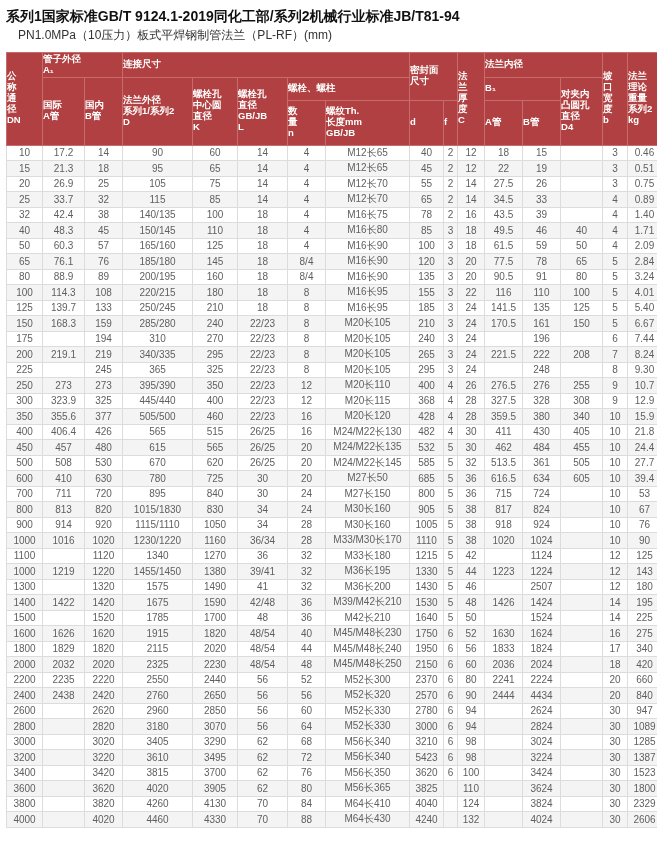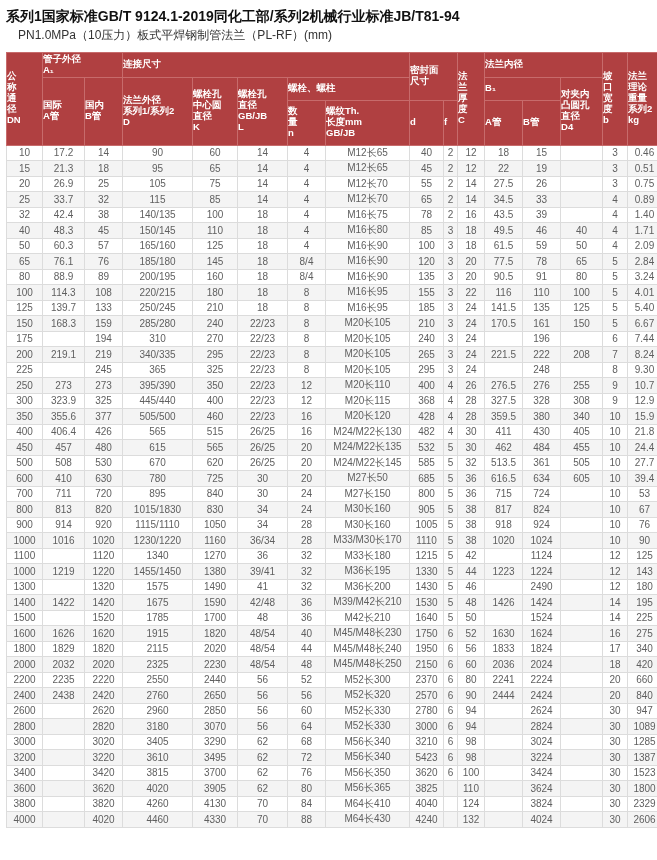--- a/index.html
+++ b/index.html
@@ -643,21 +643,21 @@
           <td>1320</td>
           <td>1575</td>
           <td>1490</td>
           <td>41</td>
           <td>32</td>
           <td>M36长200</td>
           <td>1430</td>
           <td>5</td>
           <td>46</td>
           <td></td>
-          <td>2490</td>
+          <td>2507</td>
           <td></td>
           <td>12</td>
           <td>180</td>
         </tr>
         <tr>
           <td>1400</td>
           <td>1422</td>
           <td>1420</td>
           <td>1675</td>
           <td>1590</td>
@@ -769,21 +769,21 @@
           <td>2420</td>
           <td>2760</td>
           <td>2650</td>
           <td>56</td>
           <td>56</td>
           <td>M52长320</td>
           <td>2570</td>
           <td>6</td>
           <td>90</td>
           <td>2444</td>
-          <td>2424</td>
+          <td>4434</td>
           <td></td>
           <td>20</td>
           <td>840</td>
         </tr>
         <tr>
           <td>2600</td>
           <td></td>
           <td>2620</td>
           <td>2960</td>
           <td>2850</td>

